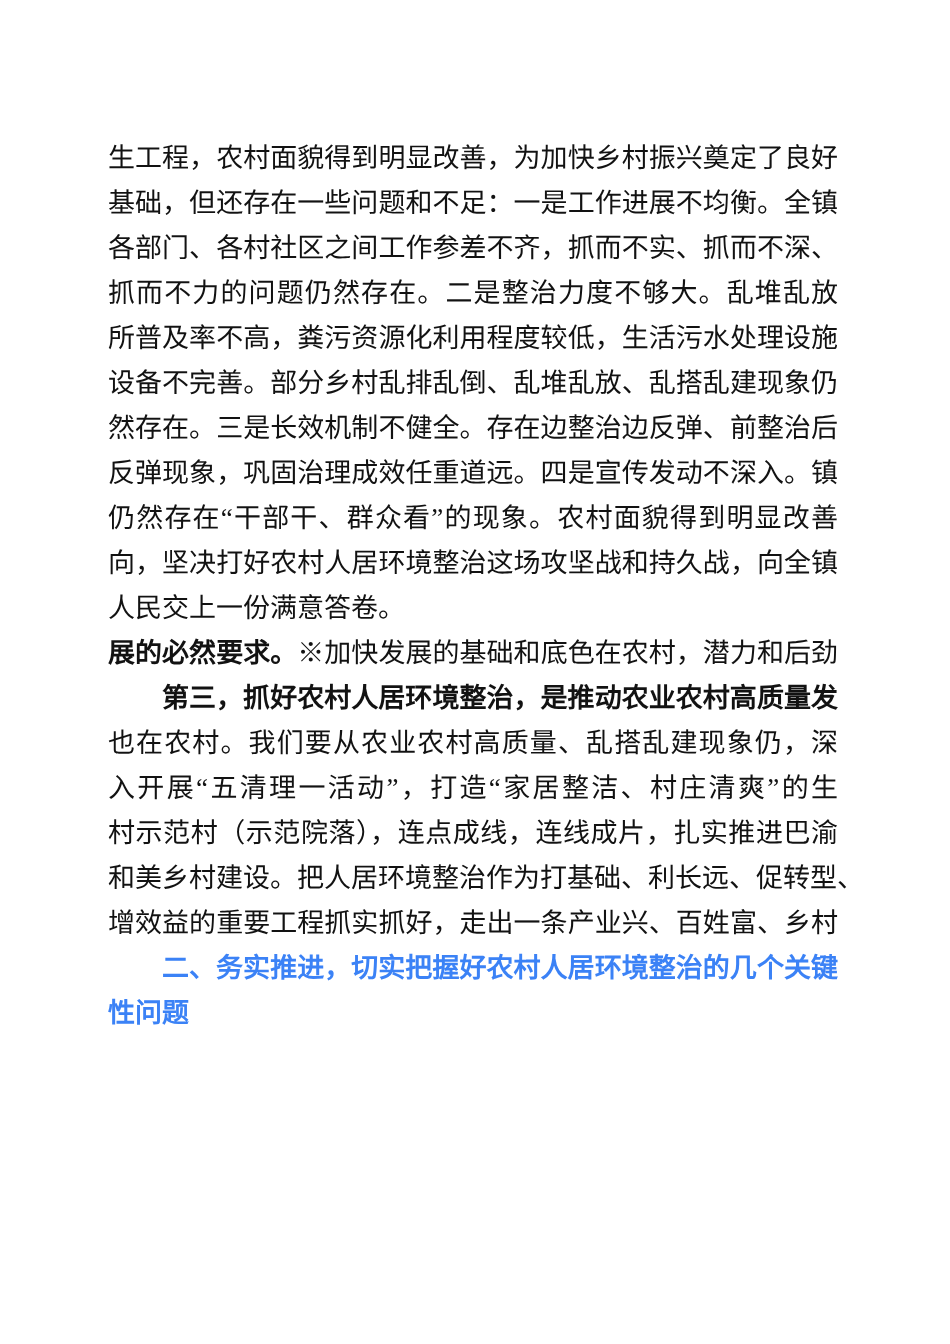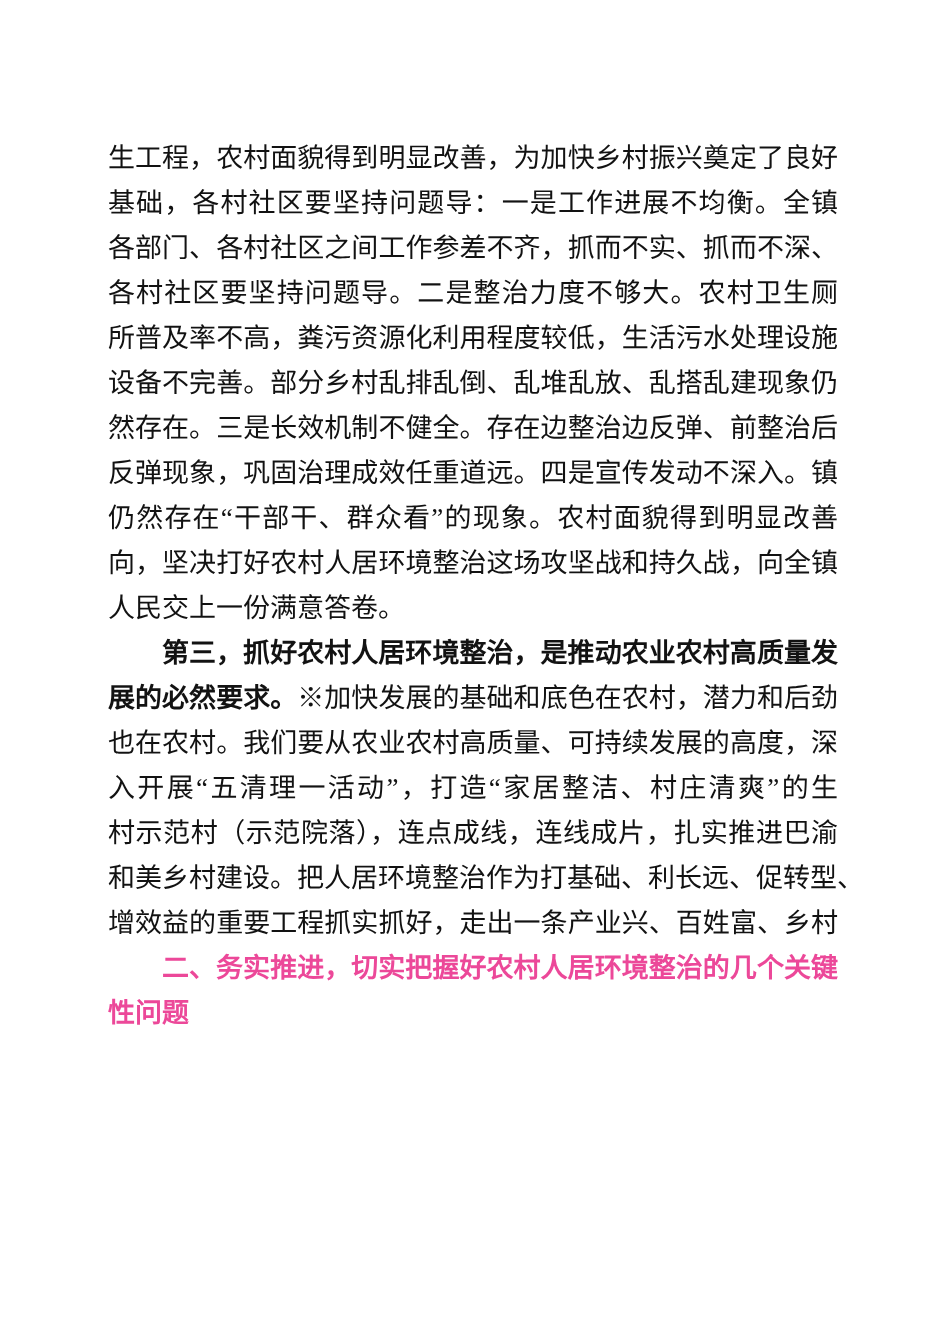--- a/index.html
+++ b/index.html
@@ -42,45 +42,45 @@
     font-family: "Liberation Serif", "DejaVu Serif", serif;
     font-weight: 400;
   }
   .seg-lead {
     font-family: "Liberation Serif", "DejaVu Serif", serif;
     font-weight: 600;
   }
   .seg-heading {
     font-family: "Liberation Sans", "DejaVu Sans", sans-serif;
     font-weight: 700;
-    color: #ec4899;
+    color: #3b82f6;
   }
 </style>
 </head>
 <body>
 
 <div class="page">
   <div class="doc">
       <div class="para">
         <div class="line"><span class="seg-body">生工程，农村面貌得到明显改善，为加快乡村振兴奠定了良好</span></div>
-        <div class="line"><span class="seg-body">基础，各村社区要坚持问题导：一是工作进展不均衡。全镇</span></div>
+        <div class="line"><span class="seg-body">基础，但还存在一些问题和不足：一是工作进展不均衡。全镇</span></div>
         <div class="line"><span class="seg-body">各部门、各村社区之间工作参差不齐，抓而不实、抓而不深、</span></div>
-        <div class="line"><span class="seg-body">各村社区要坚持问题导。二是整治力度不够大。农村卫生厕</span></div>
+        <div class="line"><span class="seg-body">抓而不力的问题仍然存在。二是整治力度不够大。乱堆乱放</span></div>
         <div class="line"><span class="seg-body">所普及率不高，粪污资源化利用程度较低，生活污水处理设施</span></div>
         <div class="line"><span class="seg-body">设备不完善。部分乡村乱排乱倒、乱堆乱放、乱搭乱建现象仍</span></div>
         <div class="line"><span class="seg-body">然存在。三是长效机制不健全。存在边整治边反弹、前整治后</span></div>
         <div class="line"><span class="seg-body">反弹现象，巩固治理成效任重道远。四是宣传发动不深入。镇</span></div>
         <div class="line"><span class="seg-body">仍然存在“干部干、群众看”的现象。农村面貌得到明显改善</span></div>
         <div class="line"><span class="seg-body">向，坚决打好农村人居环境整治这场攻坚战和持久战，向全镇</span></div>
         <div class="line last"><span class="seg-body">人民交上一份满意答卷。</span></div>
       </div>
       <div class="para">
+        <div class="line"><span class="seg-lead">展的必然要求。</span><span class="seg-body">※加快发展的基础和底色在农村，潜力和后劲</span></div>
         <div class="line indent"><span class="seg-lead">第三，抓好农村人居环境整治，是推动农业农村高质量发</span></div>
-        <div class="line"><span class="seg-lead">展的必然要求。</span><span class="seg-body">※加快发展的基础和底色在农村，潜力和后劲</span></div>
-        <div class="line"><span class="seg-body">也在农村。我们要从农业农村高质量、可持续发展的高度，深</span></div>
+        <div class="line"><span class="seg-body">也在农村。我们要从农业农村高质量、乱搭乱建现象仍，深</span></div>
         <div class="line"><span class="seg-body">入开展“五清理一活动”，打造“家居整洁、村庄清爽”的生</span></div>
         <div class="line"><span class="seg-body">村示范村（示范院落），连点成线，连线成片，扎实推进巴渝</span></div>
         <div class="line"><span class="seg-body">和美乡村建设。把人居环境整治作为打基础、利长远、促转型、</span></div>
         <div class="line"><span class="seg-body">增效益的重要工程抓实抓好，走出一条产业兴、百姓富、乡村</span></div>
       </div>
       <div class="para">
         <div class="line indent"><span class="seg-heading">二、务实推进，切实把握好农村人居环境整治的几个关键</span></div>
         <div class="line last"><span class="seg-heading">性问题</span></div>
       </div>
     </div>

